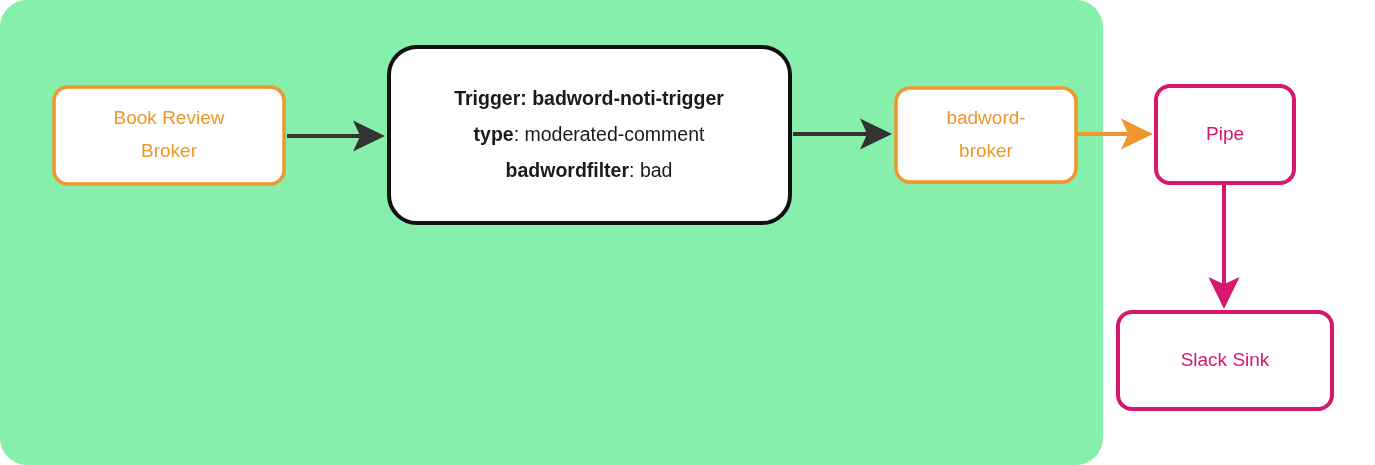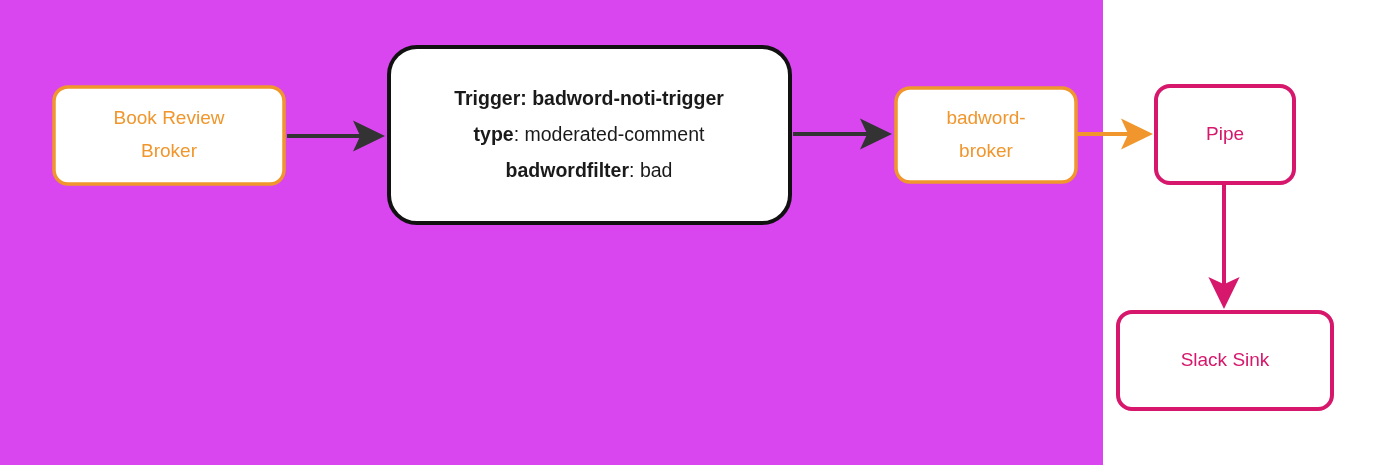--- a/index.html
+++ b/index.html
@@ -10,21 +10,22 @@
   body {
     width: 1375px;
     height: 465px;
     font-family: "Liberation Sans", sans-serif;
     overflow: hidden;
   }
   #diagram-root {
     position: relative;
     width: 1103px;
     height: 465px;
-    background: #d946ef;
+    background: #86efac;
+    border-radius: 27px;
   }
   svg.flow-canvas {
     position: absolute;
     top: 0;
     left: 0;
     width: 1375px;
     height: 465px;
   }
   .node-rect {
     fill: #ffffff;

